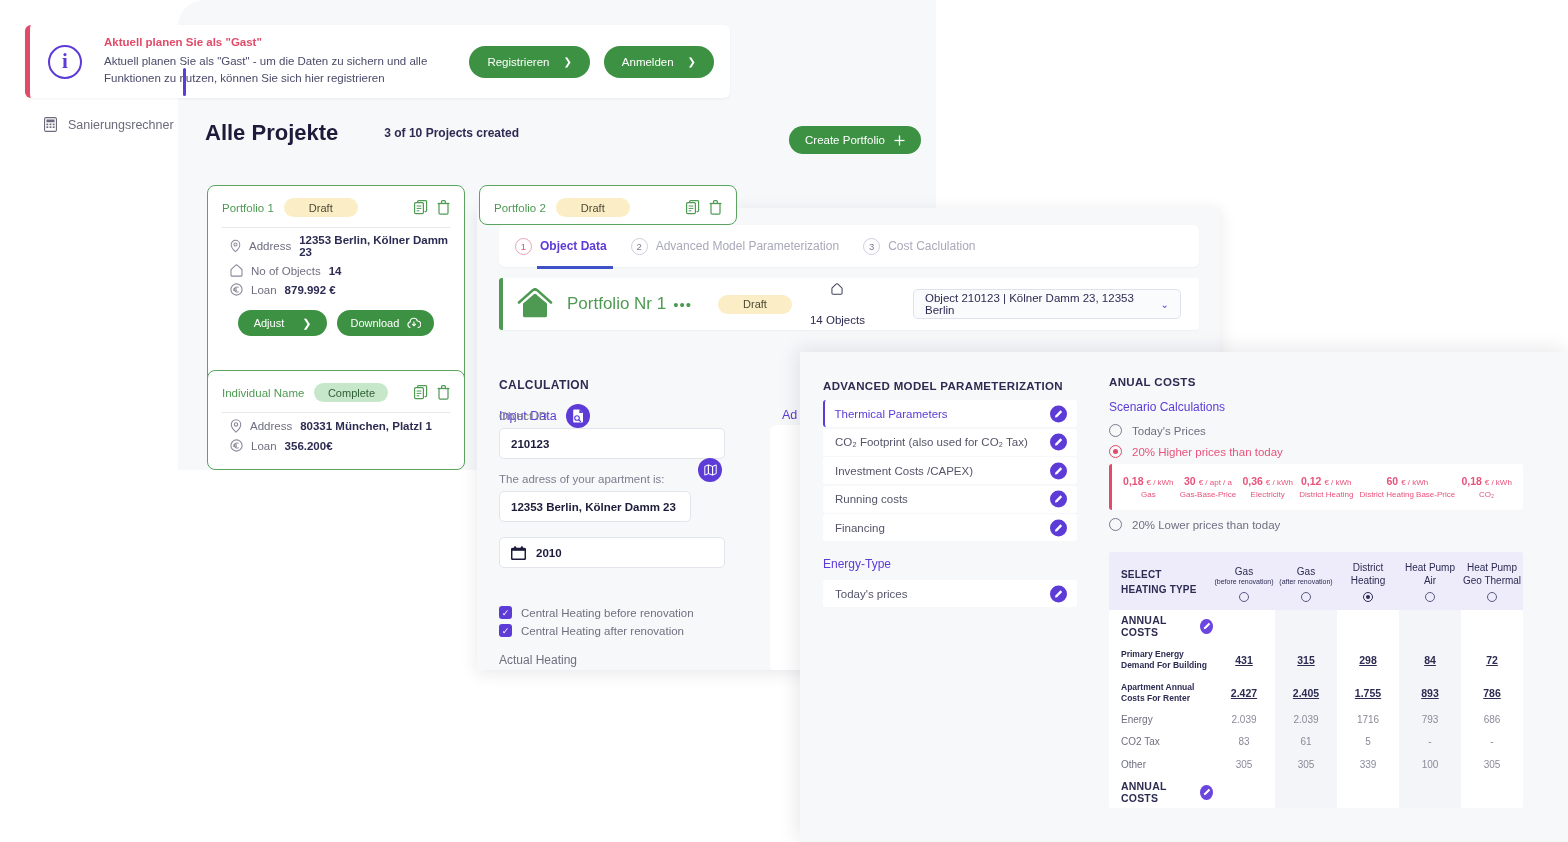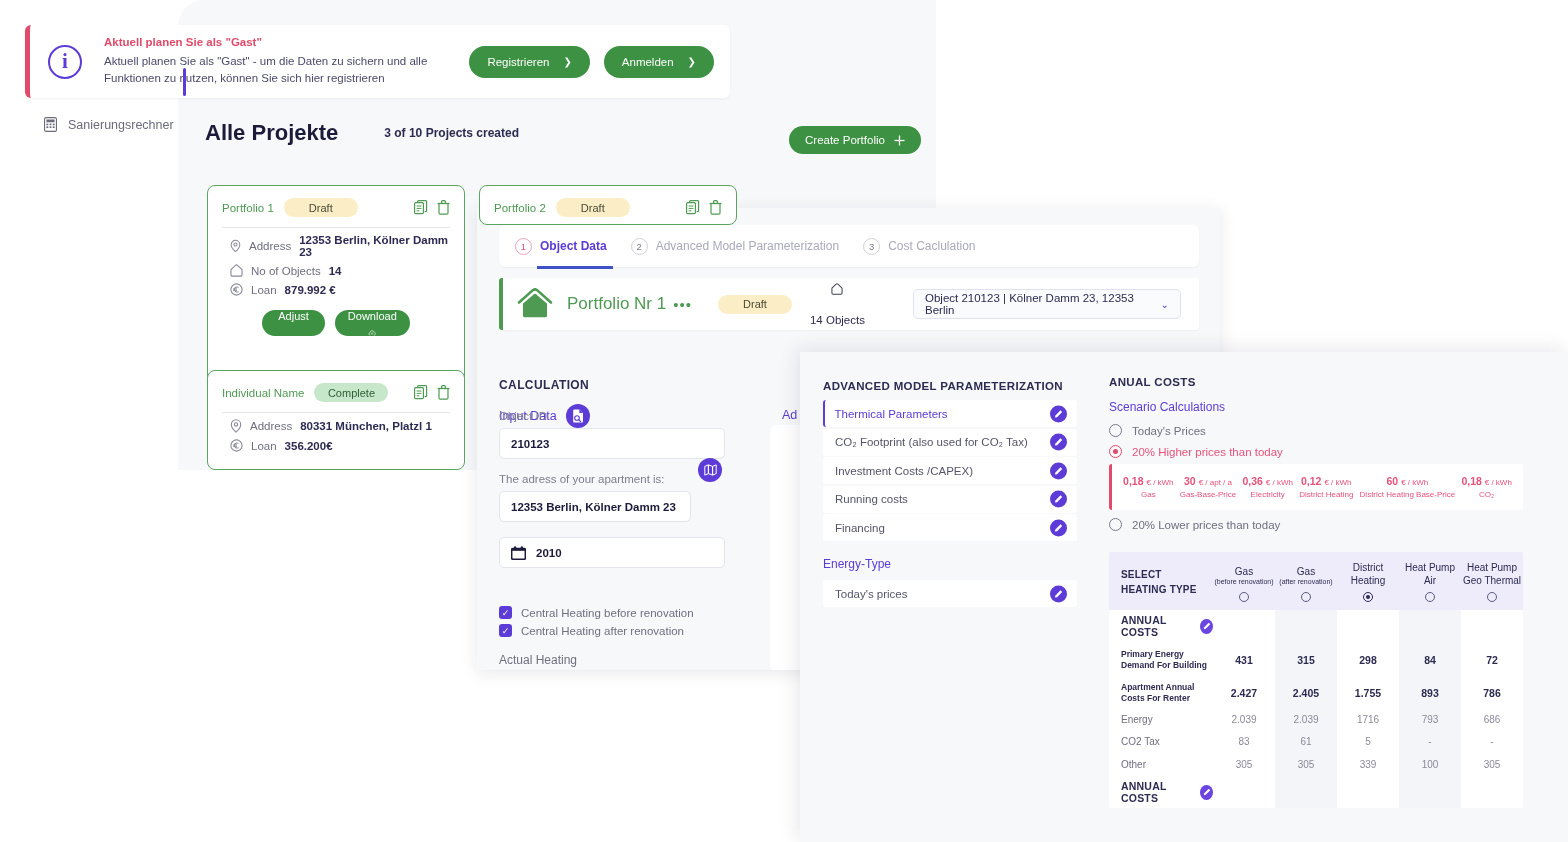--- a/index.html
+++ b/index.html
@@ -99,21 +99,21 @@
   .pill-draft{ background:#fbeec6; color:#4a4a35; }
   .pill-complete{ background:#c6e7c9; color:#2f5e34; }
   .card-acts{ margin-left:auto; display:flex; gap:9px; }
   .card-sep{ height:1px; background:#e6e8ea; margin:10px 14px 0 14px; }
   .row{ display:flex; align-items:center; gap:8px; padding:6px 14px 0 22px; font-size:11.5px; color:#6f6f80; }
   .row b{ color:#2c2b52; font-weight:700; }
   .card-btns{ display:flex; gap:10px; justify-content:center; margin-top:14px; }
   .cbtn{
     background:#3d9142; color:#fff; border:none; border-radius:16px; height:26px;
     padding:0 16px; font-size:11px; font-family:"Liberation Sans",sans-serif;
-    display:inline-flex; align-items:center; gap:18px; cursor:pointer; white-space:nowrap;flex-direction:column;
+    display:inline-flex; align-items:center; gap:18px; cursor:pointer; white-space:nowrap;
   }
   .cbtn.small{ gap:8px; padding:0 13px; }
 
   
   .panel-object{
     position:absolute; left:477px; top:208px; width:743px; height:462px;
     background:#f7f8fa; box-shadow:0 3px 16px rgba(25,25,60,.10);
     overflow:hidden;
   }
   .tabs{
@@ -237,21 +237,21 @@
   .trow{
     display:grid; grid-template-columns:104px 62px 62px 62px 62px 62px;
     align-items:center; position:relative; z-index:1;
   }
   .trow .lbl{ padding-left:12px; }
   .trow .c{ text-align:center; }
   .r-sect{ height:32px; }
   .r-sect .lbl{ font-size:10.5px; font-weight:700; color:#2c2b52; letter-spacing:.2px; display:flex; align-items:center; gap:7px; }
   .r-sect .penS{ width:15px; height:15px; border-radius:50%; background:#6a45e0; display:inline-flex; align-items:center; justify-content:center; }
   .r-bold .lbl{ font-size:8.5px; font-weight:700; color:#2c2b52; line-height:1.3; }
-  .r-bold .c{ font-size:10.5px; font-weight:700; color:#2c2b52; }
+  .r-bold .c{ font-size:10.5px; font-weight:700; color:#2c2b52;text-decoration:underline; }
   .r-light .lbl{ font-size:10px; color:#6f6f80; }
   .r-light .c{ font-size:10px; color:#8a8a9a; }
   .h36{ height:36px; } .h22{ height:22px; } .h24{ height:24px; } .h30{ height:30px; }
 </style>
 </head>
 <body>
 
 <div class="root">
 
   <div class="app-shell">

